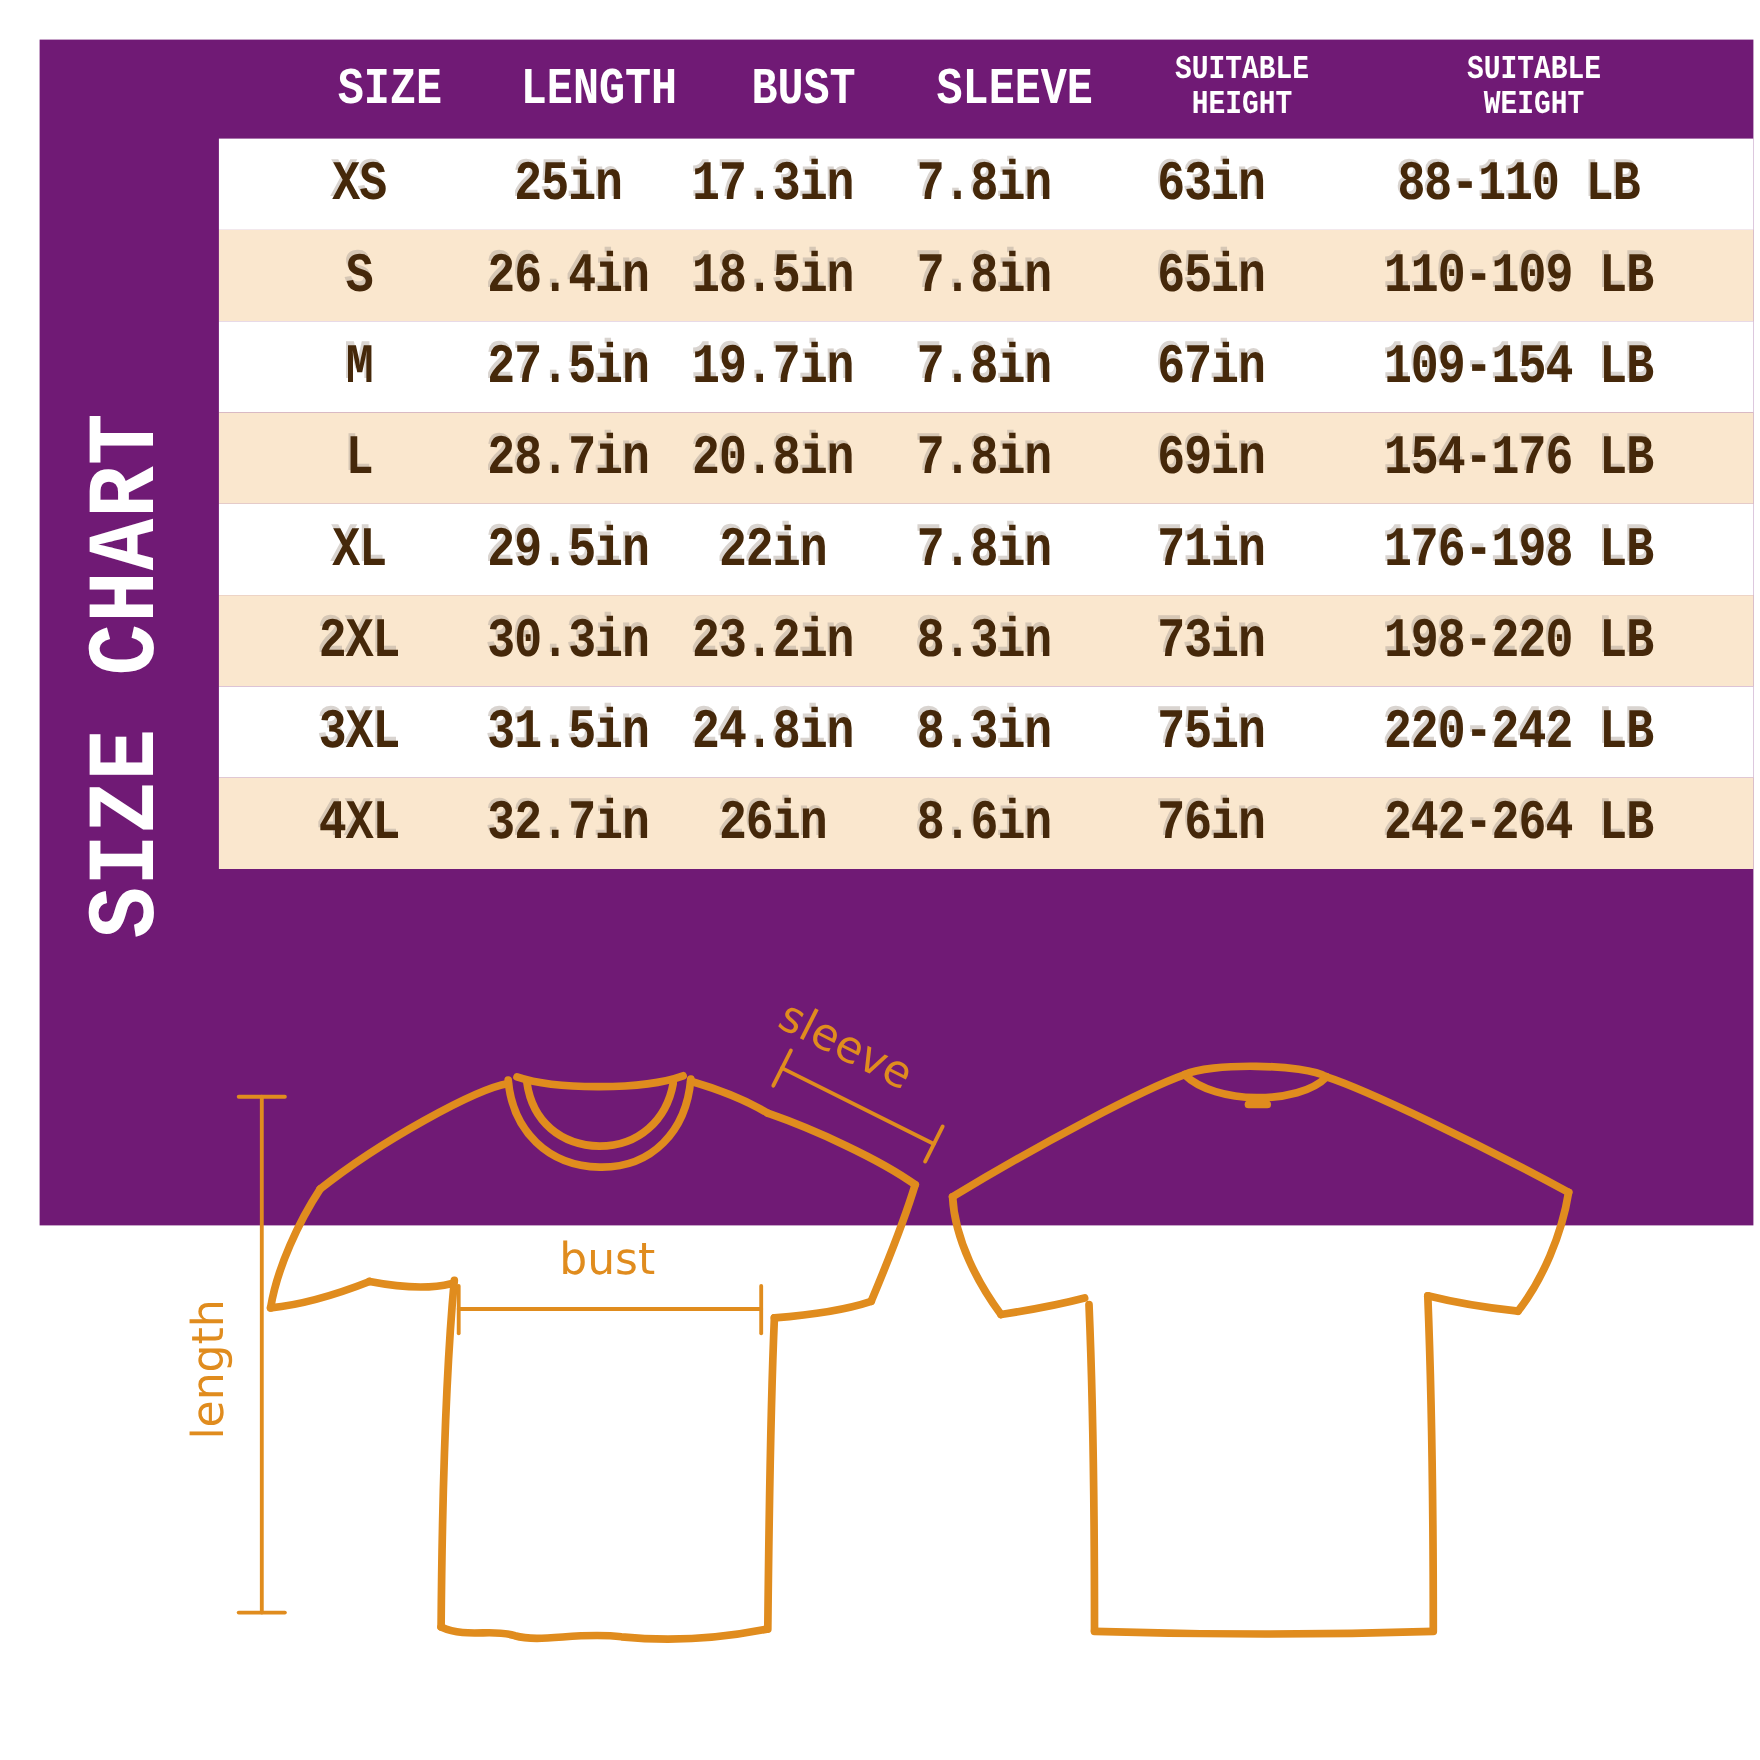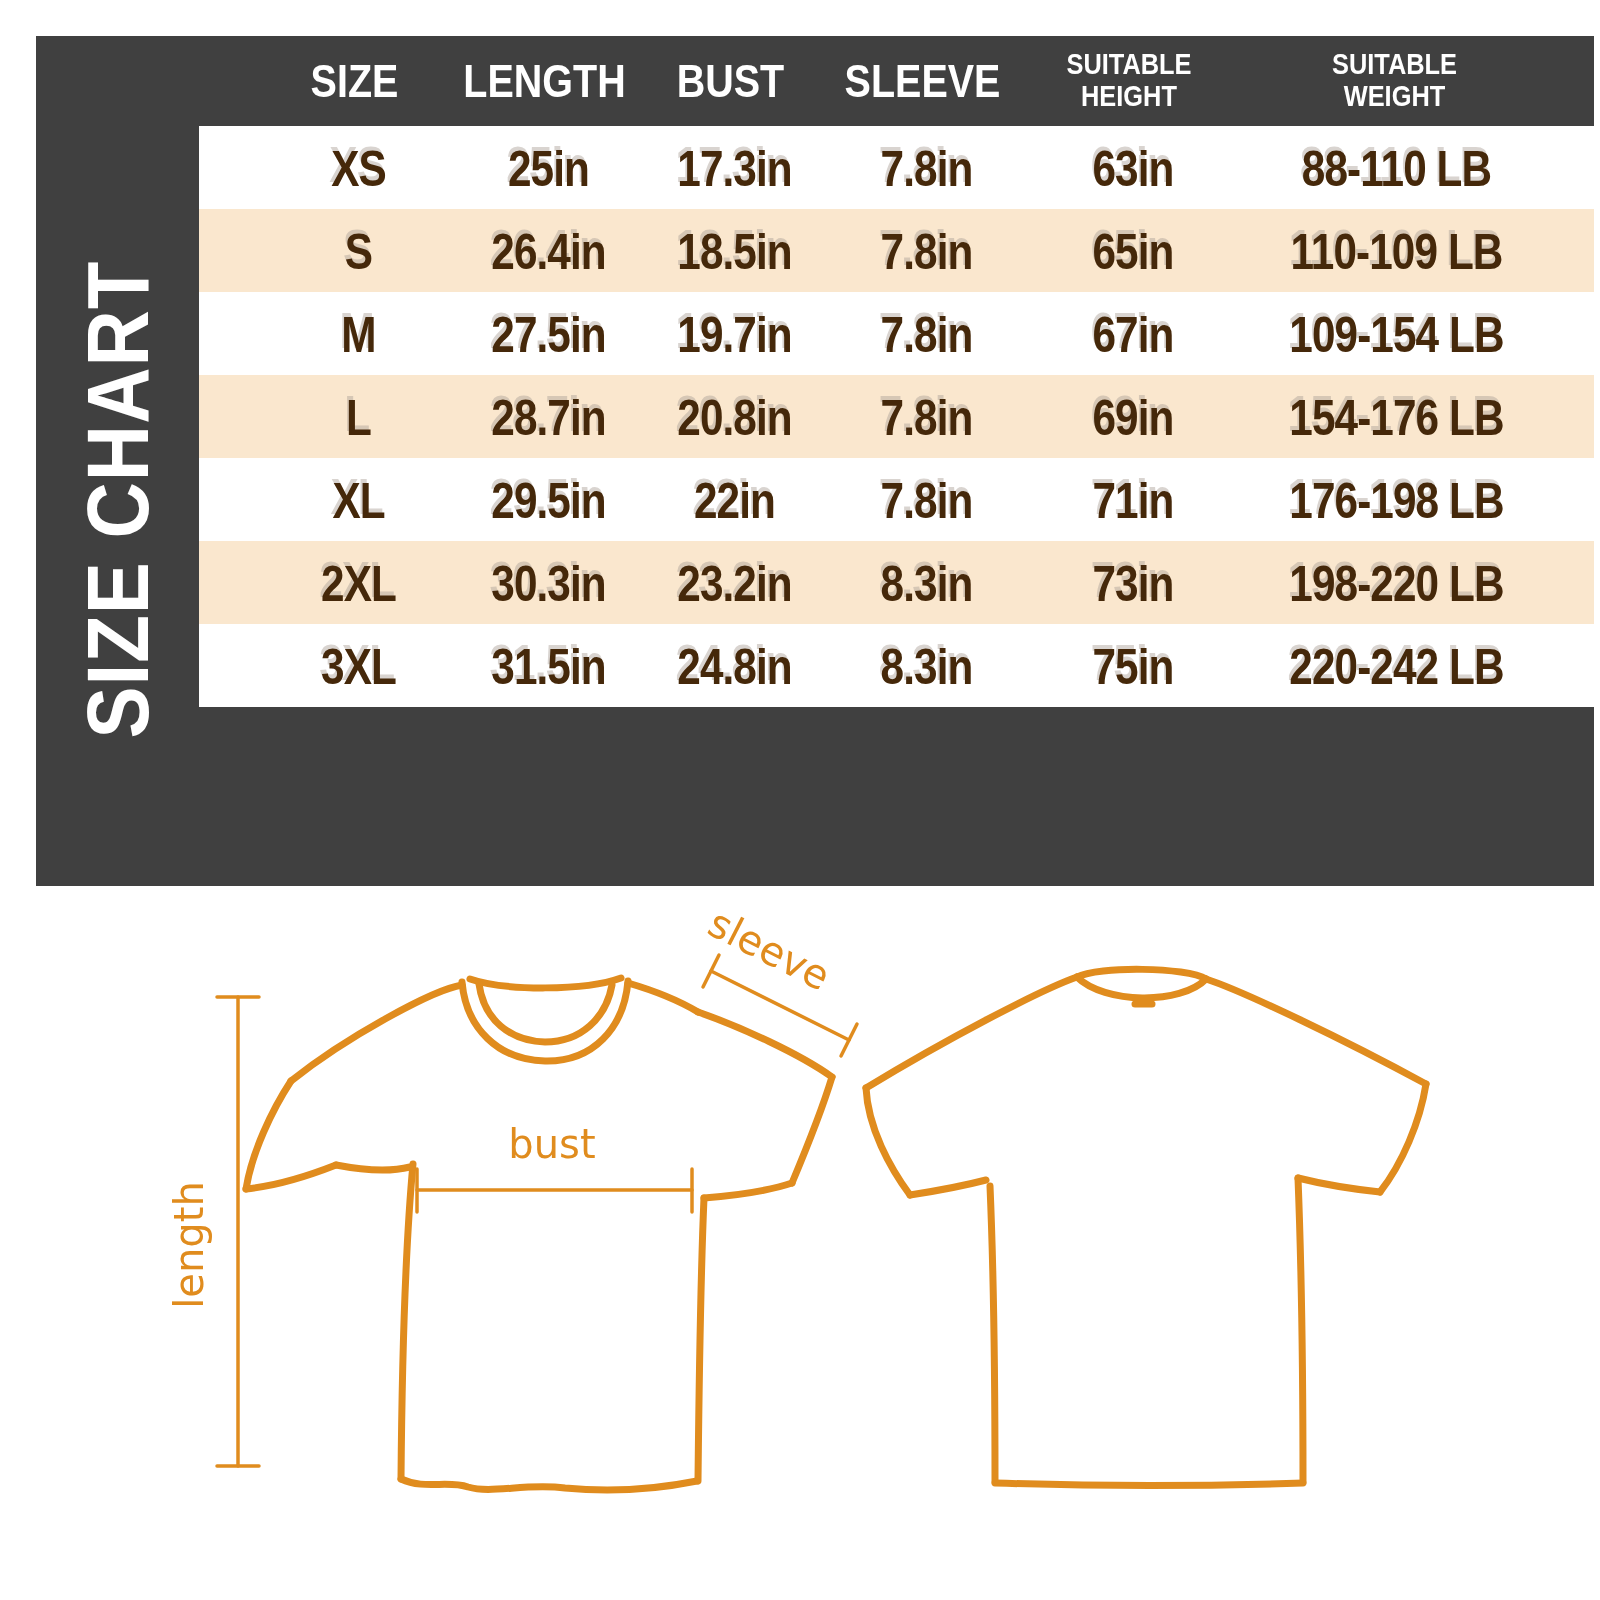--- a/index.html
+++ b/index.html
@@ -1,38 +1,38 @@
 <!DOCTYPE html>
 <html><head>
 <meta charset="utf-8">
 <style>
   html,body{margin:0;padding:0;background:#ffffff;}
   body{width:1600px;height:1600px;font-family:"Liberation Sans",sans-serif;}
   .stage{position:relative;width:1600px;height:1600px;background:#ffffff;overflow:hidden;}
 
   
-  .card{position:absolute;left:36px;top:36px;width:1558px;height:850px;background:#404040;}
+  .card{position:absolute;left:36px;top:36px;width:1558px;height:1078px;background:#701a75;font-family:Liberation Mono, monospace;}
 
   .header-row{position:absolute;left:163px;top:0;right:0;height:90px;
     display:grid;grid-template-columns:191px 189px 183px 201px 212px 1fr;
     padding-left:60px;padding-right:40px;align-items:center;}
   .hcell{color:#ffffff;font-weight:700;text-align:center;line-height:1.02;
     transform:scale(0.94,1.12);letter-spacing:0px;}
   .hcell .l1{display:block;font-size:42px;}
   .hcell.two .l1,.hcell.two .l2{display:block;font-size:27px;}
 
   .sidebar{position:absolute;left:0;top:90px;bottom:13px;width:163px;
     display:flex;align-items:center;justify-content:center;}
   .sidebar span{transform:rotate(-90deg) scale(1,1.12);white-space:nowrap;
     color:#ffffff;font-weight:700;font-size:78px;letter-spacing:1px;}
 
   .rows{position:absolute;left:163px;top:90px;right:0;height:747px;}
   .tr{height:83px;background:#ffffff;
     display:grid;grid-template-columns:191px 189px 183px 201px 212px 1fr;
-    padding-left:64px;padding-right:40px;align-items:center;}
+    padding-left:32px;padding-right:40px;align-items:center;}
   .tr.alt{background:#FAE7CE;}
   .td{text-align:center;font-weight:700;font-size:46px;color:#45280A;
     letter-spacing:-1px;transform:scale(0.92,1.1);
     text-shadow:-2px -3px 0 rgba(170,160,150,0.45);}
 
   
   .diagram{position:absolute;left:0;top:900px;width:1600px;height:700px;}
   .outline{fill:none;stroke:#E08C1E;stroke-width:7;stroke-linecap:round;stroke-linejoin:round;}
   .measure{fill:none;stroke:#E08C1E;stroke-width:3.5;stroke-linecap:round;}
   .mlabel{fill:#E08C1E;font-family:"DejaVu Sans",sans-serif;font-size:40px;font-weight:500;}
@@ -120,20 +120,28 @@
       <div class="td">73in</div>
       <div class="td">198-220 LB</div>
     </div>
         <div class="tr">
       <div class="td">3XL</div>
       <div class="td">31.5in</div>
       <div class="td">24.8in</div>
       <div class="td">8.3in</div>
       <div class="td">75in</div>
       <div class="td">220-242 LB</div>
+    </div>
+        <div class="tr alt">
+      <div class="td">4XL</div>
+      <div class="td">32.7in</div>
+      <div class="td">26in</div>
+      <div class="td">8.6in</div>
+      <div class="td">76in</div>
+      <div class="td">242-264 LB</div>
     </div>
       </div>
 
   </div>
 
   <svg class="diagram" viewBox="0 900 1600 700">
 
     <g>
       <path class="outline" d="M470,979 C505,991 585,991 621,978"></path>
       <path class="outline" d="M462,982 C466,1028 498,1060 545,1061 C593,1062 624,1028 628,981"></path>

